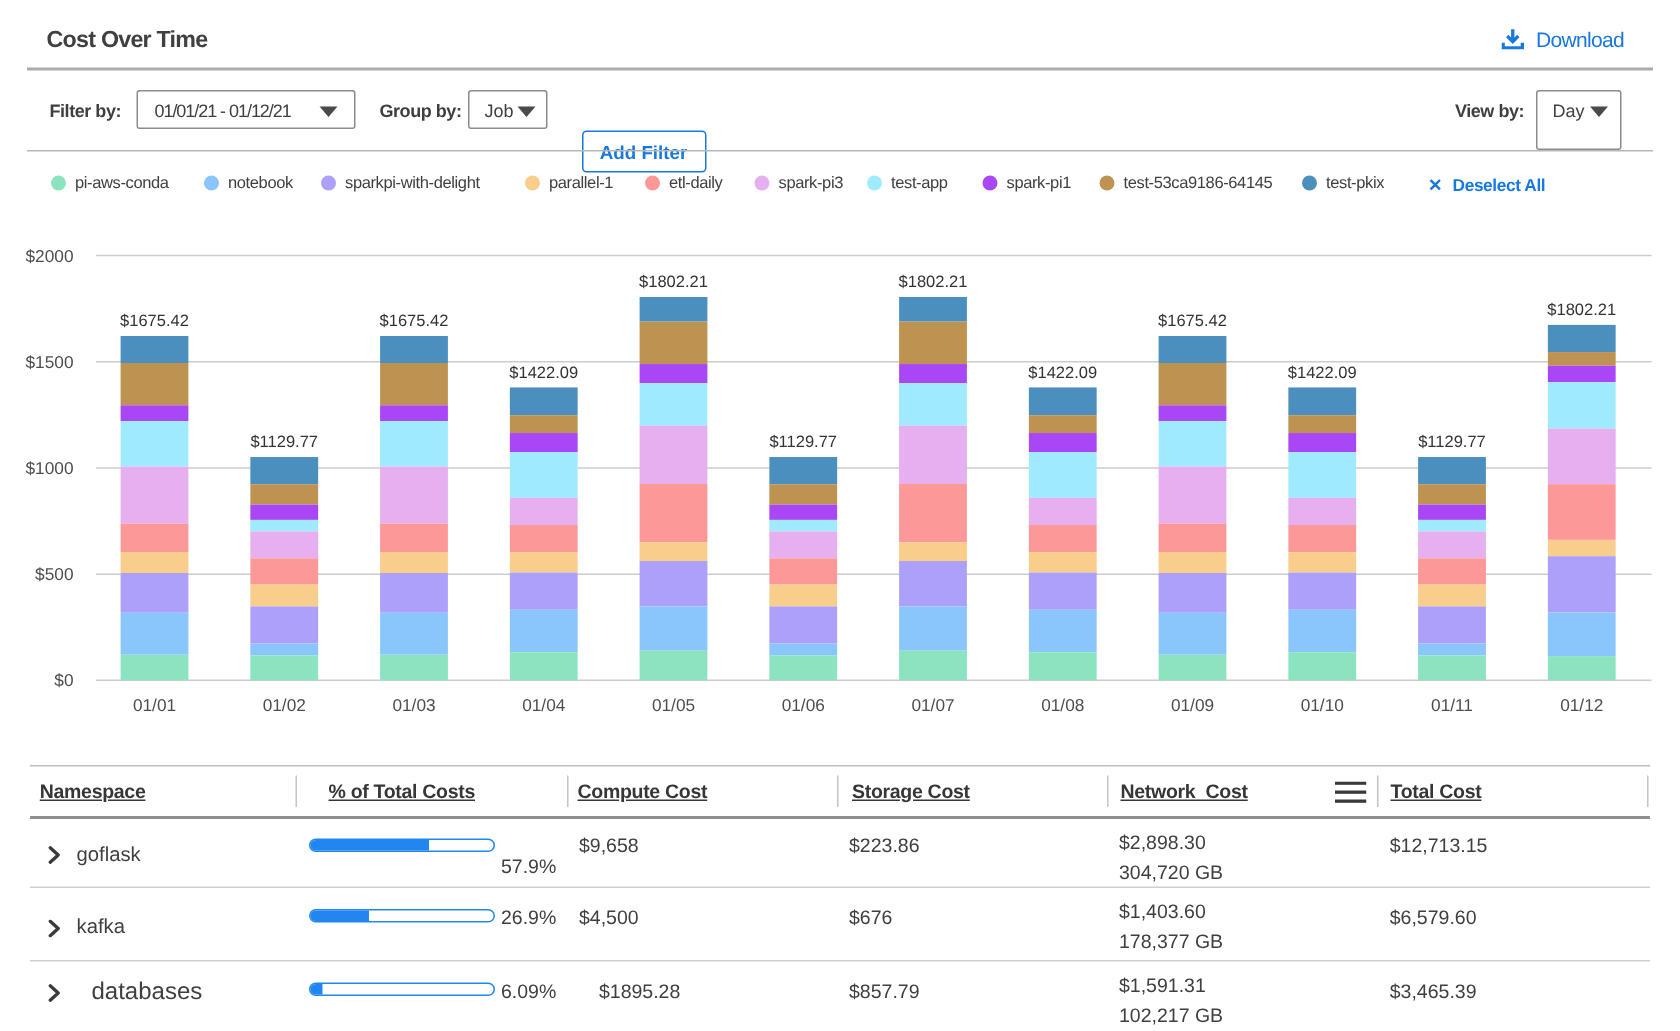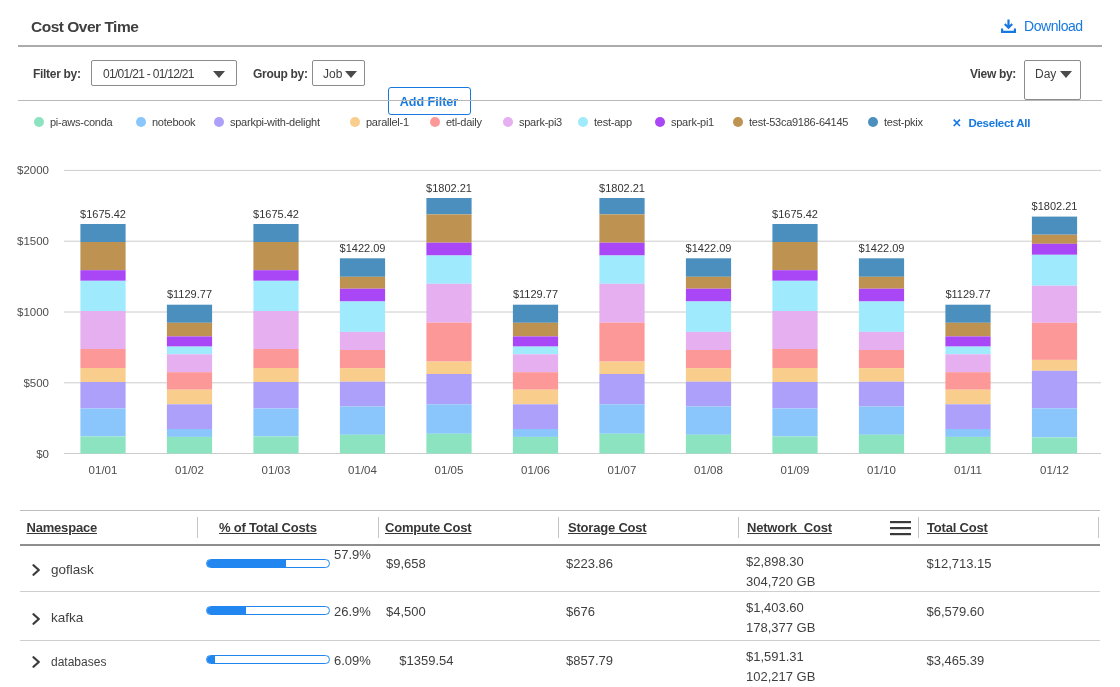--- a/index.html
+++ b/index.html
@@ -252,21 +252,21 @@
 </div>
 <div class="abs theadline"></div>
 <div class="row" style="top:545px">
   <svg class="chev" style="left:31px;top:19.1px" width="10" height="12" viewBox="0 0 10 12">
       <path d="M2.5 1.2 L7.8 6 L2.5 10.8" fill="none" stroke="#3a3a3a" stroke-width="2.2" stroke-linecap="round" stroke-linejoin="round"></path>
     </svg>
   <span class="cell" style="left:51px;top:14.8px;font-size:13.5px">goflask</span>
   <span class="pill" style="left:206px;top:13.7px">
       <span class="pfill" style="width:80px"></span>
     </span>
-  <span class="cell" style="left:334px;top:0">57.9%</span>
+  <span class="cell" style="left:334px;top:23px">57.9%</span>
   <span class="cell" style="left:386px;top:9.0px">$9,658</span>
   <span class="cell" style="left:566px;top:9.0px">$223.86</span>
   <span class="cell" style="left:746px;top:6.5px">$2,898.30<br>304,720 GB</span>
   <span class="cell" style="left:926.5px;top:9.0px">$12,713.15</span>
 </div>
 <div class="row" style="top:592px">
   <svg class="chev" style="left:31px;top:20.7px" width="10" height="12" viewBox="0 0 10 12">
       <path d="M2.5 1.2 L7.8 6 L2.5 10.8" fill="none" stroke="#3a3a3a" stroke-width="2.2" stroke-linecap="round" stroke-linejoin="round"></path>
     </svg>
   <span class="cell" style="left:51px;top:16.4px;font-size:13.5px">kafka</span>
@@ -276,24 +276,24 @@
   <span class="cell" style="left:334px;top:9.8px">26.9%</span>
   <span class="cell" style="left:386px;top:9.8px">$4,500</span>
   <span class="cell" style="left:566px;top:9.8px">$676</span>
   <span class="cell" style="left:746px;top:6.0px">$1,403.60<br>178,377 GB</span>
   <span class="cell" style="left:926.5px;top:9.8px">$6,579.60</span>
 </div>
 <div class="row" style="top:641px">
   <svg class="chev" style="left:31px;top:14.8px" width="10" height="12" viewBox="0 0 10 12">
       <path d="M2.5 1.2 L7.8 6 L2.5 10.8" fill="none" stroke="#3a3a3a" stroke-width="2.2" stroke-linecap="round" stroke-linejoin="round"></path>
     </svg>
-  <span class="cell" style="left:51px;top:10.5px;font-size:12px">databases</span>
+  <span class="cell" style="left:61px;top:10.5px;font-size:16px">databases</span>
   <span class="pill" style="left:206px;top:13.5px">
       <span class="pfill" style="width:9px"></span>
     </span>
   <span class="cell" style="left:334px;top:9.5px">6.09%</span>
-  <span class="cell" style="left:399.3px;top:9.5px">$1359.54</span>
+  <span class="cell" style="left:399.3px;top:9.5px">$1895.28</span>
   <span class="cell" style="left:566px;top:9.5px">$857.79</span>
   <span class="cell" style="left:746px;top:6.0px">$1,591.31<br>102,217 GB</span>
   <span class="cell" style="left:926.5px;top:9.5px">$3,465.39</span>
 </div>
 <div class="rowsep" style="top:591.4px"></div>
 <div class="rowsep" style="top:640.4px"></div>
 
 </body></html>

